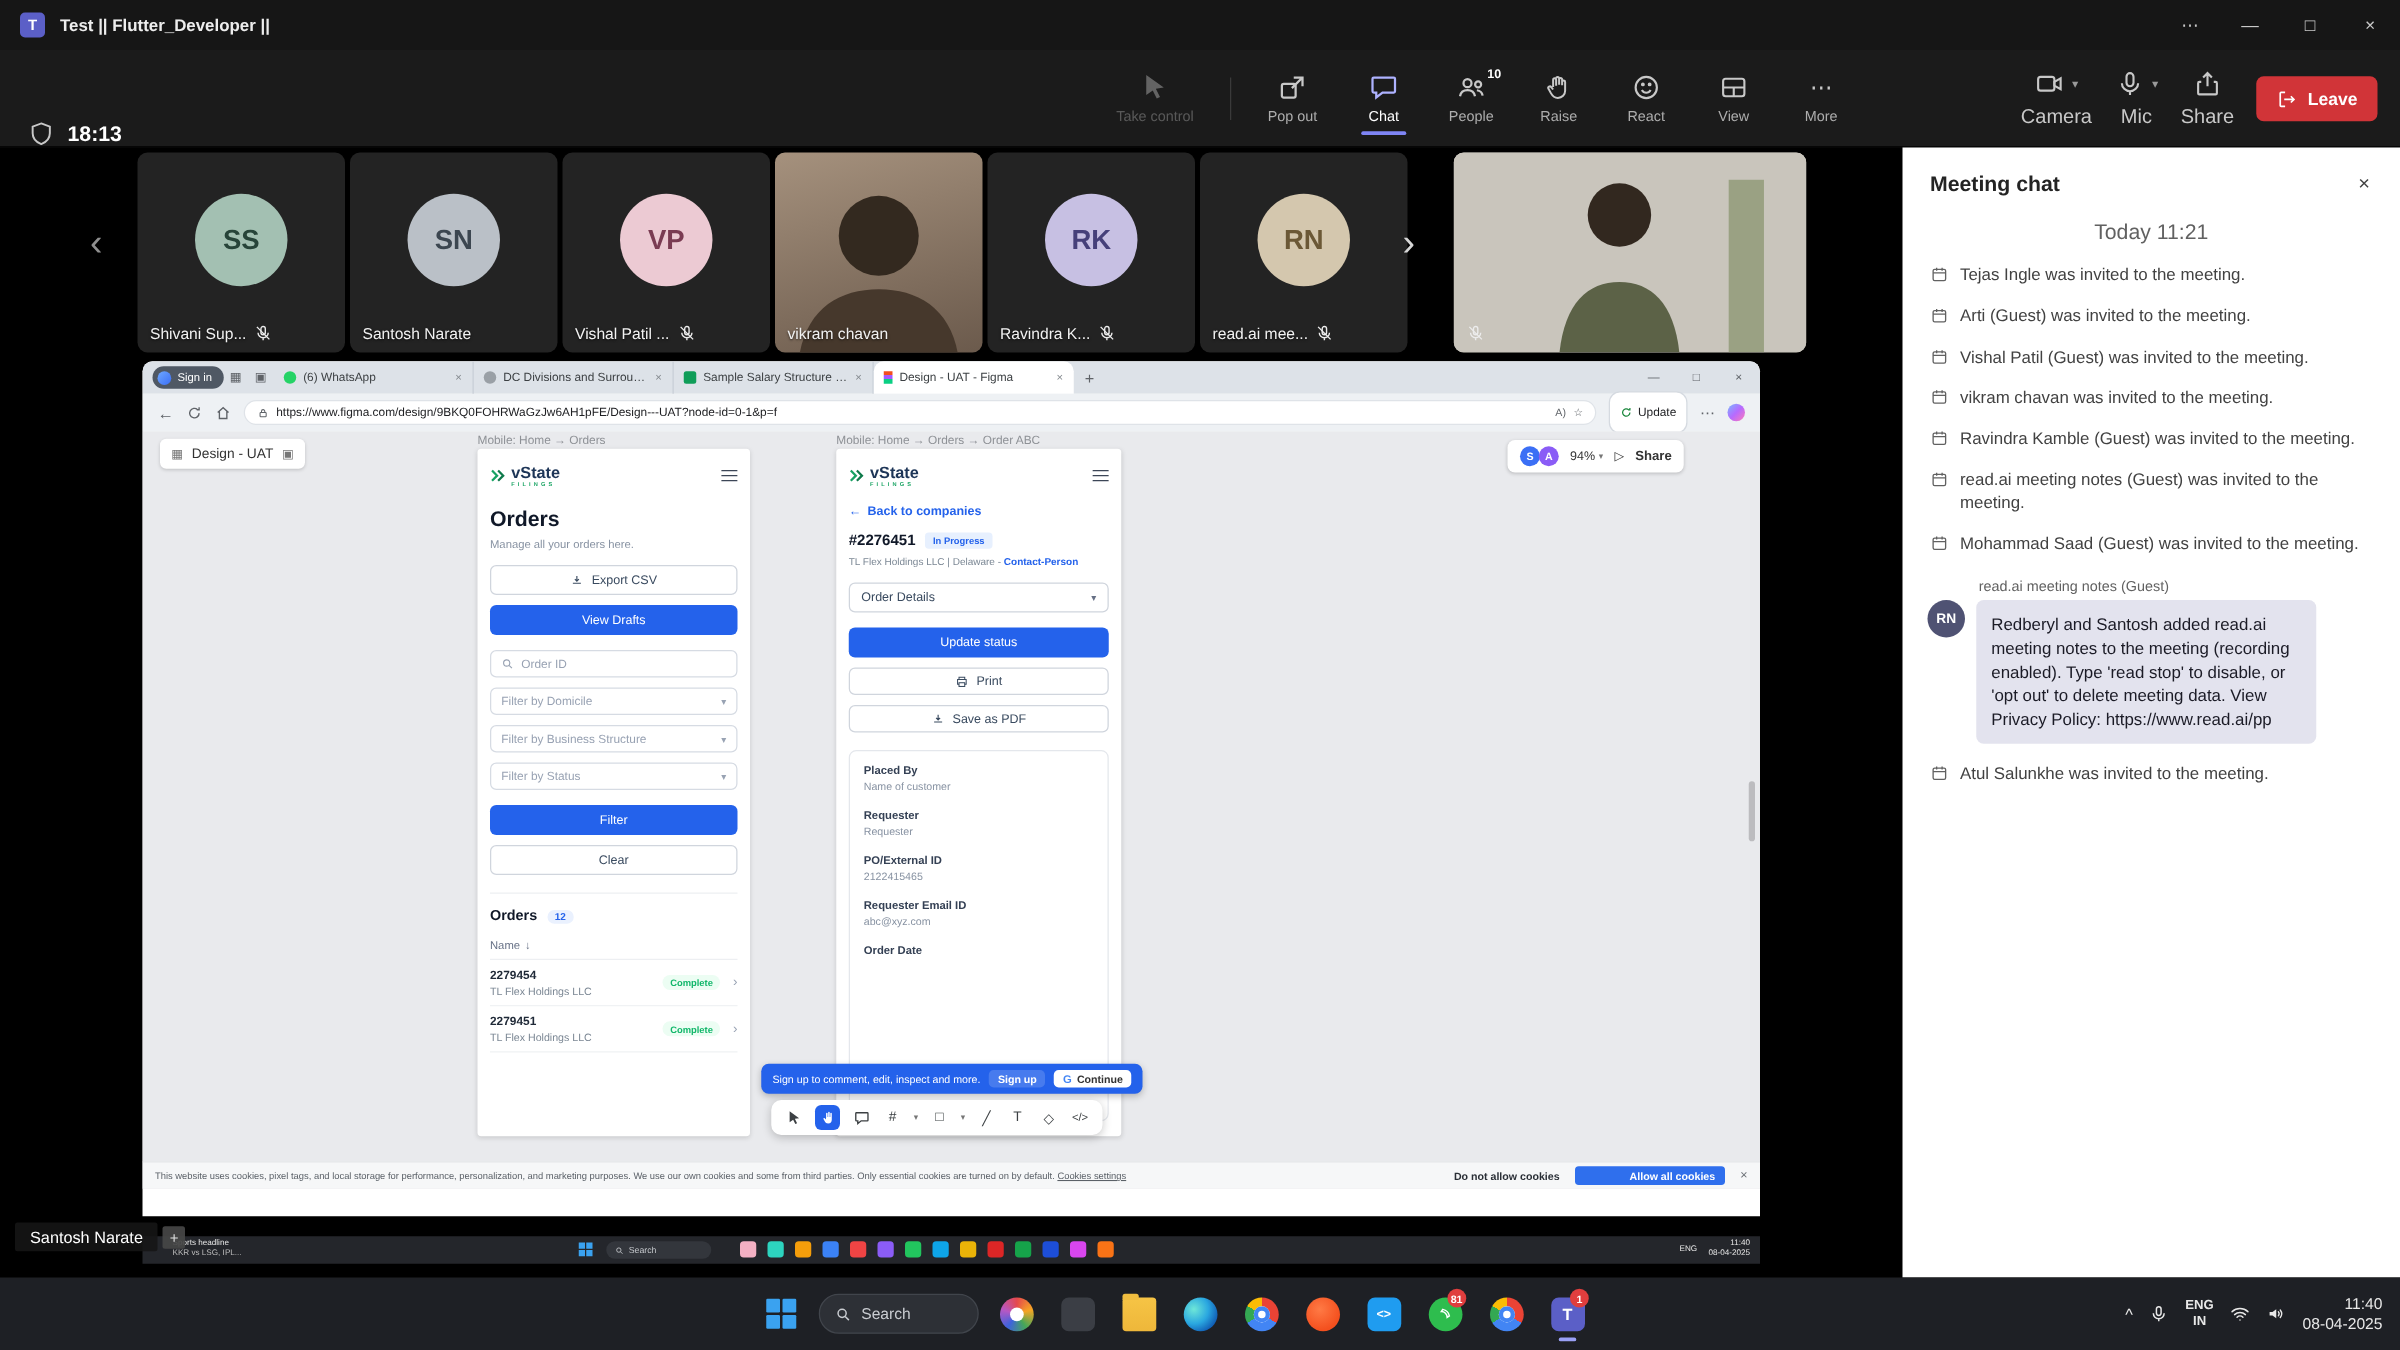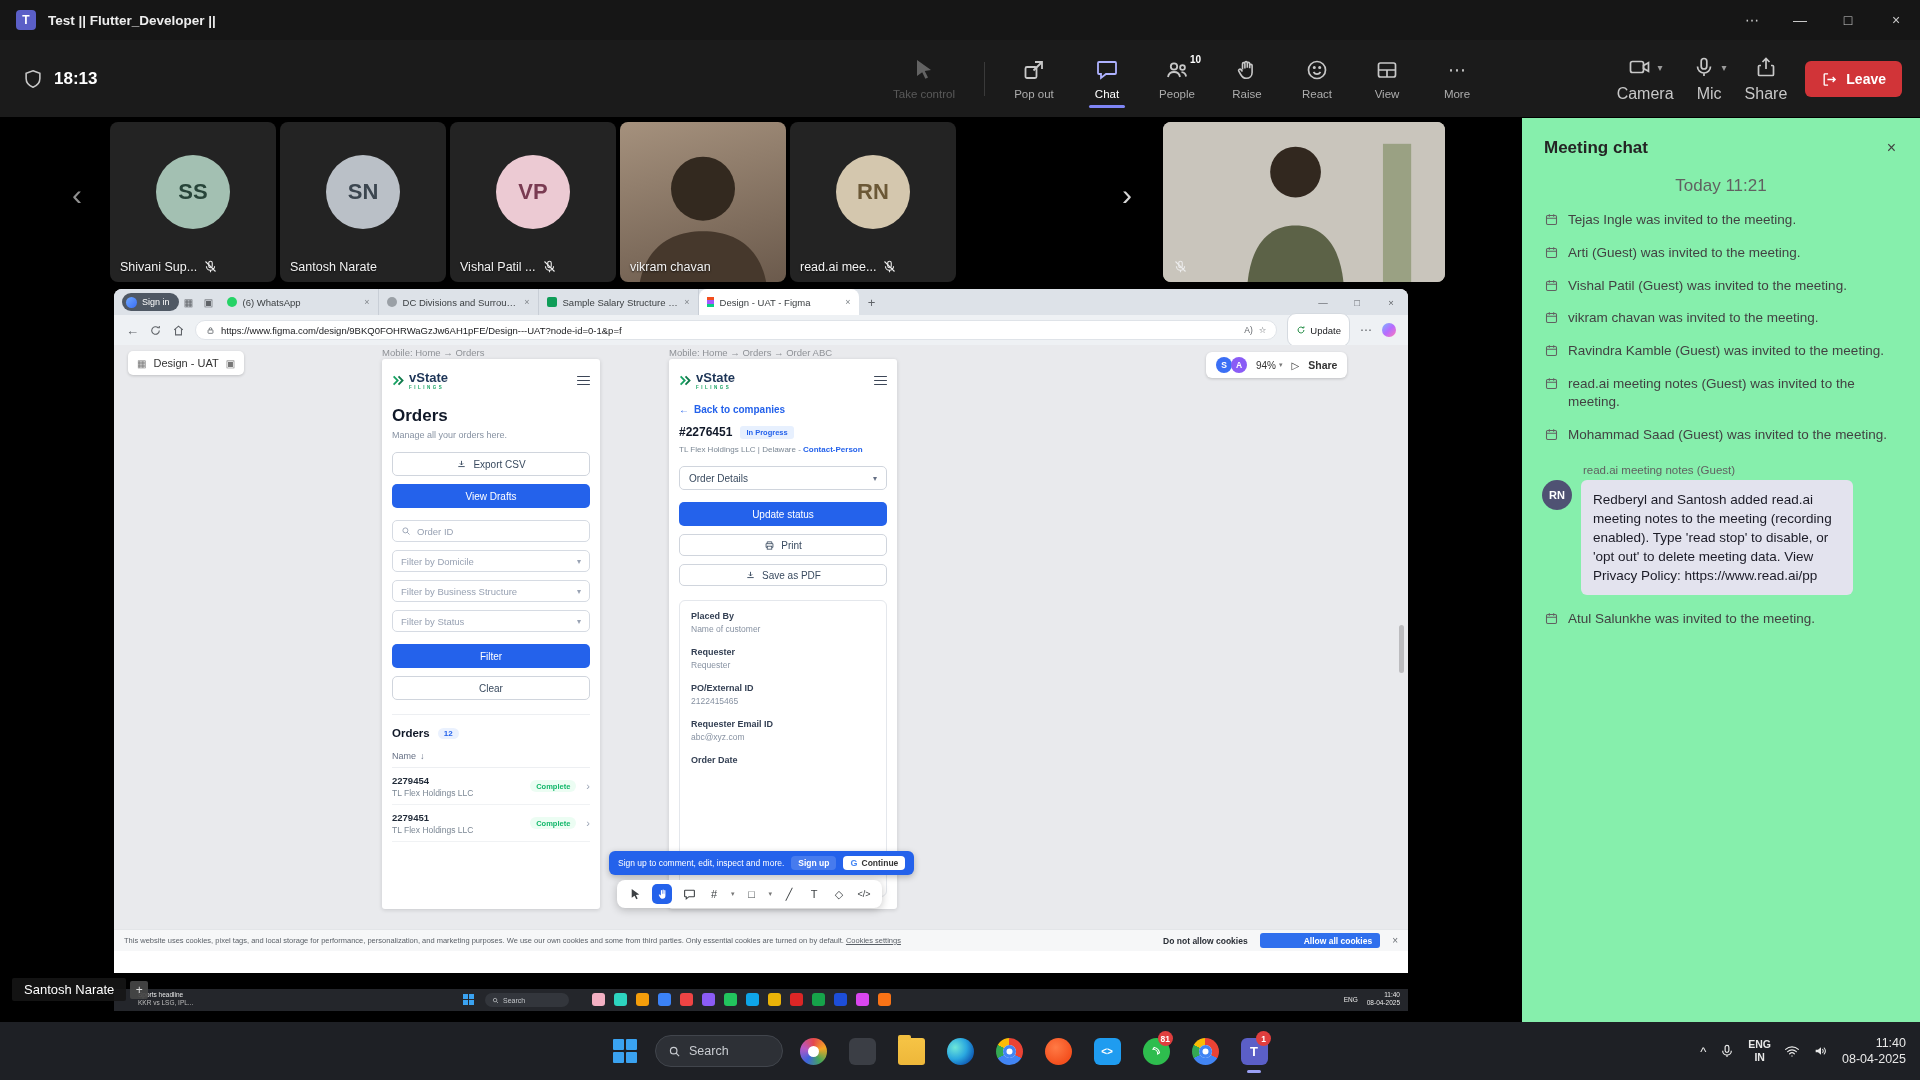--- a/index.html
+++ b/index.html
@@ -11,21 +11,21 @@
 
 .titlebar{position:absolute;left:0;top:0;width:1920px;height:40px;background:#161616;display:flex;align-items:center;justify-content:space-between;padding-left:16px}
 .tb-left{display:flex;align-items:center;gap:12px}
 .teams-logo{width:20px;height:20px;border-radius:4px;background:#5b5fc7;color:#fff;font-size:12px;font-weight:700;display:flex;align-items:center;justify-content:center}
 .tb-title{color:#ededed;font-size:13.5px;font-weight:700}
 .tb-controls{display:flex;height:100%}
 .tb-btn{width:48px;height:100%;display:flex;align-items:center;justify-content:center;color:#c9c9c9;font-size:14px}
 
 
 .meetbar{position:absolute;left:0;top:40px;width:1920px;height:78px;background:#1b1b1b;border-bottom:1px solid #000}
-.timer{position:absolute;left:22px;top:0;height:78px;display:flex;align-items:center;gap:10px;color:#fff;font-size:17px;font-weight:600}
+.timer{position:absolute;left:22px;top:0;height:78px;display:flex;align-items:flex-end;gap:10px;color:#fff;font-size:17px;font-weight:600}
 .timer .iw{width:22px;height:22px;color:#c8c8c8}
 .mc-row{position:absolute;left:878px;top:0;height:78px;display:flex;align-items:center;gap:6px}
 .mc{width:64px;display:flex;flex-direction:column;align-items:center;gap:6px;color:#c8c8c8;position:relative;padding:8px 0}
 .mc .mc-ic{width:24px;height:24px}
 .mc .mc-lb{font-size:11.5px;color:#adadad;white-space:nowrap}
 .mc.wide{width:92px}
 .mc.dis{opacity:.42}
 .mc.act .mc-lb{color:#fff}
 .mc.act .mc-ic{color:#aeb2ff}
 .mc.act::after{content:"";position:absolute;bottom:0;left:14px;right:14px;height:3px;border-radius:2px;background:#7f85f5}
@@ -160,21 +160,21 @@
 .shicons{position:absolute;left:478px;top:4px;display:flex;gap:9px}
 .shic{width:13px;height:13px;border-radius:3px}
 .shtray{position:absolute;right:8px;top:2px;display:flex;align-items:center;gap:9px;color:#e8e8e8}
 .shlang{font-size:6.5px}
 .shclock{text-align:right;font-size:6.5px;line-height:1.25}
 .presenter{position:absolute;left:12px;top:978px;display:flex;align-items:center;gap:4px;z-index:30}
 .pname{background:rgba(22,22,22,.88);color:#fff;font-size:13px;padding:4px 12px;border-radius:2px}
 .pplus{width:18px;height:18px;background:rgba(70,70,70,.92);color:#ddd;display:flex;align-items:center;justify-content:center;font-size:12px;border-radius:2px}
 
 
-.chatpanel{position:absolute;left:1522px;top:118px;width:398px;height:904px;background:#86efac}
+.chatpanel{position:absolute;left:1522px;top:118px;width:398px;height:904px;background:#ffffff}
 .cp-head{display:flex;align-items:center;justify-content:space-between;padding:20px 24px 8px 22px}
 .cp-title{font-size:17px;font-weight:700;color:#242424}
 .cp-x{color:#424242;font-size:16px}
 .cp-body{padding:0 20px}
 .cp-date{text-align:center;font-size:17px;color:#616161;margin-top:10px}
 .evt{display:flex;gap:9px;margin-top:15px;padding-left:2px}
 .evt .ei{width:15px;height:15px;color:#616161;flex:none;margin-top:1px}
 .evt .et{font-size:13.5px;color:#424242;line-height:1.32}
 .sender{margin:20px 0 4px 41px;font-size:11.5px;color:#616161}
 .msgrow{display:flex;gap:9px;align-items:flex-start}
@@ -411,20 +411,34 @@
         <svg viewBox="0 0 100 60" preserveAspectRatio="xMidYMax slice">
             <circle cx="50" cy="25" r="12" fill="#33291f"></circle>
             <path d="M26 62c2-15 12-21 24-21s22 6 24 21z" fill="#46382c"></path>
           </svg>
       </span>
       <div class="tile-foot">
         <span class="tile-name">vikram chavan</span>
       </div>
     </div>
 
+    <div class="tile">
+      <div class="avatar" style="background: rgb(199, 192, 227);">
+        <span style="color: rgb(70, 64, 122);">RK</span>
+      </div>
+      <div class="tile-foot">
+        <span class="tile-name">Ravindra K...</span>
+        <span class="tile-mic">
+          <svg viewBox="0 0 24 24" fill="none" stroke="currentColor" stroke-width="1.8">
+              <rect x="9.2" y="3.5" width="5.6" height="10.5" rx="2.8"></rect>
+              <path d="M5.5 11.5a6.5 6.5 0 0 0 13 0M12 18v3M4 4l16 16"></path>
+            </svg>
+        </span>
+      </div>
+    </div>
 
     <div class="tile">
       <div class="avatar" style="background: rgb(212, 199, 174);">
         <span style="color: rgb(107, 88, 54);">RN</span>
       </div>
       <div class="tile-foot">
         <span class="tile-name">read.ai mee...</span>
         <span class="tile-mic">
           <svg viewBox="0 0 24 24" fill="none" stroke="currentColor" stroke-width="1.8">
               <rect x="9.2" y="3.5" width="5.6" height="10.5" rx="2.8"></rect>

